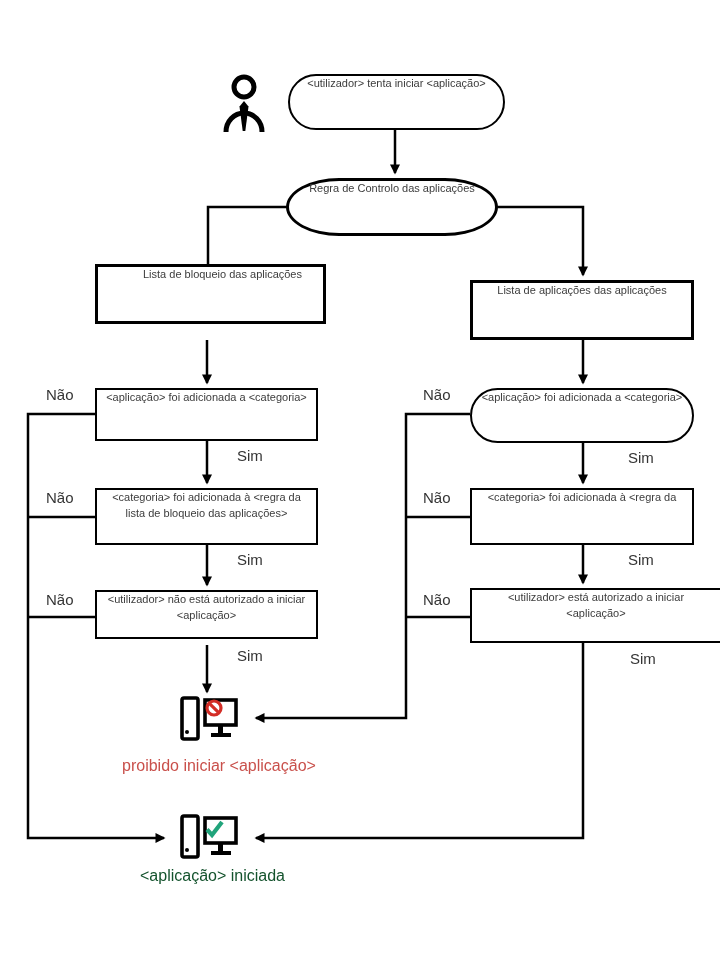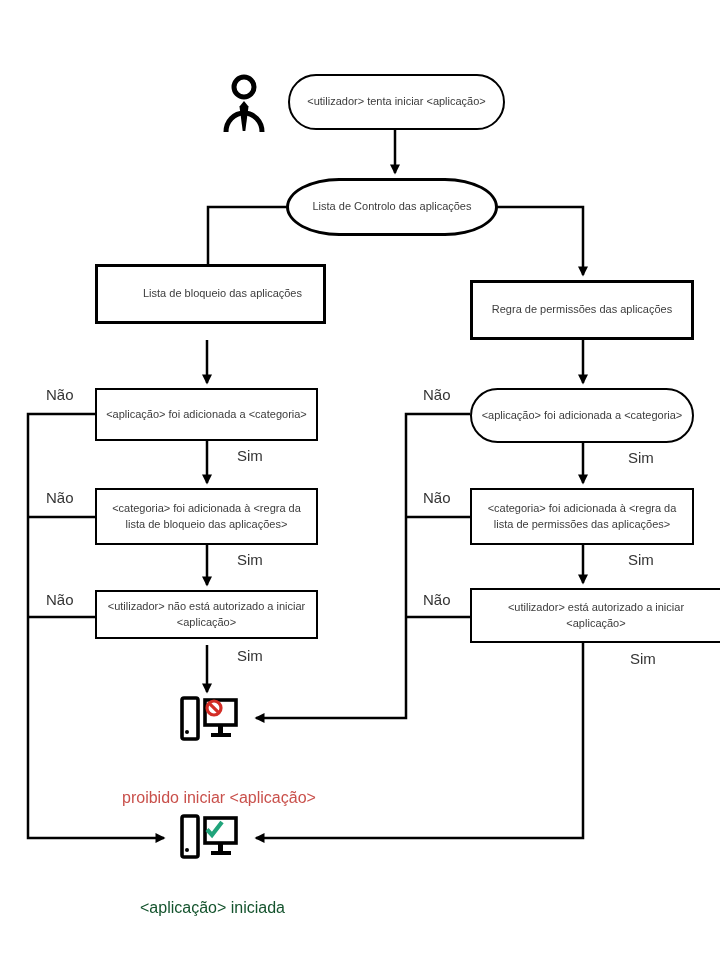--- a/index.html
+++ b/index.html
@@ -5,28 +5,28 @@
   html,body{margin:0;padding:0;background:#ffffff;}
   .canvas{
     position:relative;width:720px;height:960px;background:#ffffff;overflow:hidden;
     font-family:"Liberation Sans", sans-serif;
   }
   .connectors{position:absolute;left:0;top:0;}
   .conn{fill:none;stroke:#000000;stroke-width:2.5;}
   .node{
     position:absolute;box-sizing:border-box;background:#ffffff;
     border:2.5px solid #000000;
-    display:flex;flex-direction:column;align-items:center;justify-content:center;
+    display:flex;flex-direction:column;align-items:center;
     font-size:11px;line-height:1.45;color:#3c3c3c;text-align:center;padding:0 6px;
   }
   .node.thick{border-width:3px;}
   .edge-label{
     position:absolute;font-size:15px;color:#343434;white-space:nowrap;
   }
-  .outcome-text{position:absolute;font-size:16px;white-space:nowrap;margin-top:32px;}
+  .outcome-text{position:absolute;font-size:16px;white-space:nowrap;}
   .denied-text{color:#C9504B;}
   .started-text{color:#14532d;}
   .icon{position:absolute;}
 </style>
 </head>
 <body>
 
 <div class="canvas">
 
   <svg class="connectors" width="720" height="960" viewBox="0 0 720 960">
@@ -56,47 +56,46 @@
     <circle cx="22" cy="13" r="10" fill="none" stroke="#000" stroke-width="5"></circle>
     <path d="M4 58 A 18 19 0 0 1 40 58" fill="none" stroke="#000" stroke-width="5"></path>
     <path d="M22 27 L26.5 32.5 L23.3 57 L20.7 57 L17.5 32.5 Z" fill="#000"></path>
   </svg>
 
   <div class="node" style="left:288px;top:74px;width:217px;height:56px;border-radius:28px;">
     <span>&lt;utilizador&gt; tenta iniciar &lt;aplicação&gt;</span>
   </div>
 
   <div class="node" style="left:286px;top:178px;width:212px;height:58px;border-radius:55px / 30px;border-width:3px;">
-    <span>Lista de Controlo das aplicações</span>
+    <span>Regra de Controlo das aplicações</span>
   </div>
 
   <div class="node thick" style="left:95px;top:264px;width:231px;height:60px;padding-left:30px;">
     <span>Lista de bloqueio das aplicações</span>
   </div>
 
   <div class="node thick" style="left:470px;top:280px;width:224px;height:60px;">
-    <span>Regra de permissões das aplicações</span>
+    <span>Lista de aplicações das aplicações</span>
   </div>
 
   <div class="node" style="left:95px;top:388px;width:223px;height:53px;">
     <span>&lt;aplicação&gt; foi adicionada a &lt;categoria&gt;</span>
   </div>
 
   <div class="node" style="left:470px;top:388px;width:224px;height:55px;border-radius:28px;padding:0 2px;">
     <span>&lt;aplicação&gt; foi adicionada a &lt;categoria&gt;</span>
   </div>
 
   <div class="node" style="left:95px;top:488px;width:223px;height:57px;">
     <span>&lt;categoria&gt; foi adicionada à &lt;regra da</span>
     <span>lista de bloqueio das aplicações&gt;</span>
   </div>
 
   <div class="node" style="left:470px;top:488px;width:224px;height:57px;">
     <span>&lt;categoria&gt; foi adicionada à &lt;regra da</span>
-    <span>lista de permissões das aplicações&gt;</span>
   </div>
 
   <div class="node" style="left:95px;top:590px;width:223px;height:49px;">
     <span>&lt;utilizador&gt; não está autorizado a iniciar</span>
     <span>&lt;aplicação&gt;</span>
   </div>
 
   <div class="node" style="left:470px;top:588px;width:252px;height:55px;">
     <span>&lt;utilizador&gt; está autorizado a iniciar</span>
     <span>&lt;aplicação&gt;</span>

